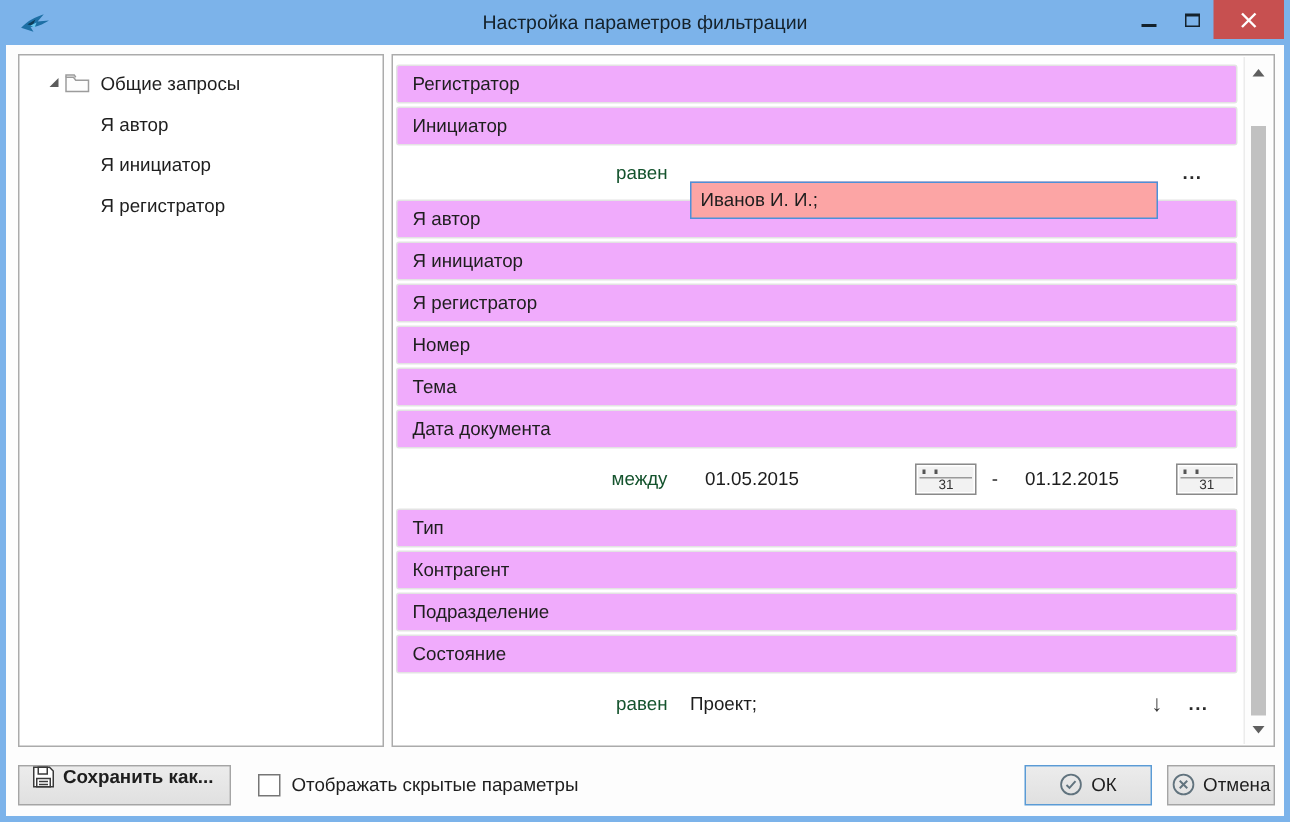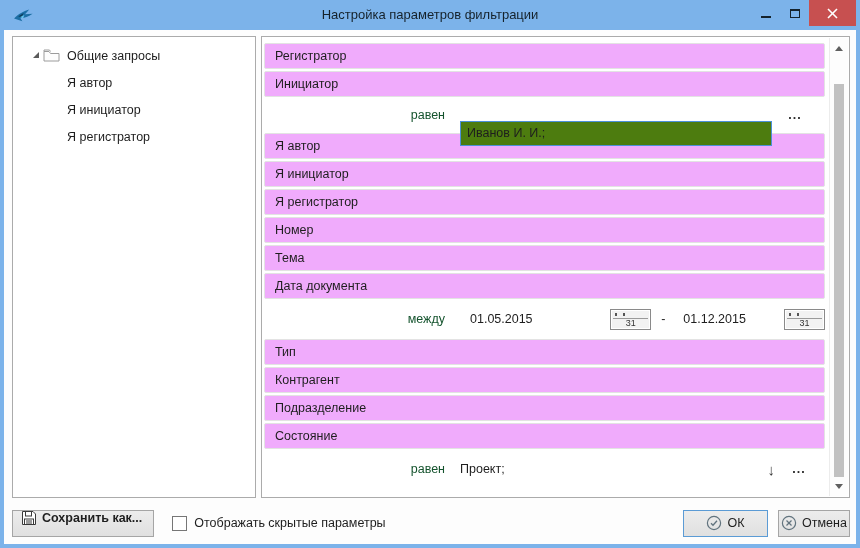--- a/index.html
+++ b/index.html
@@ -38,21 +38,21 @@
   
   .params { margin:6px 24px 0 2px; }
   .param-header { height:26px; line-height:24px; background:#f0abfc; border:1px solid #e3e3e3;
                   border-radius:2px; padding-left:10px; margin-bottom:2px; cursor:default; }
   .editor-row { display:flex; align-items:center; margin-bottom:2px; }
   .editor-row.initiator { height:32px; }
   .editor-row.daterange { height:36px; }
   .editor-row.state     { height:36px; }
   .op { width:181px; flex:none; text-align:right; padding-right:0; color:#14532d; }
   .text-input { margin-left:15px; width:312px; height:25px; border:1px solid #4d90d9;
-                padding:0 6px; font:inherit; color:#1e1e1e; background:#4d7c0f; outline:none;margin-top:36px; }
+                padding:0 6px; font:inherit; color:#1e1e1e; background:#fca5a5; outline:none;margin-top:36px; }
   .ellipsis-btn { margin-left:13px; width:20px; text-align:center; letter-spacing:1px;
                   color:#2a2a2a; cursor:default; font-weight:bold; }
   .date-text { margin-left:25px; width:156px; }
   .date-text.second { margin-left:4px; width:112px; }
   .date-dash { margin:0 14px 0 10px; }
   .state-value { margin-left:15px; }
   .down-arrow-btn { margin-left:auto; margin-right:14px; font-size:15px; color:#3a3a3a; cursor:default; }
   .state .ellipsis-btn { margin-left:0; margin-right:16px; }
 
   

